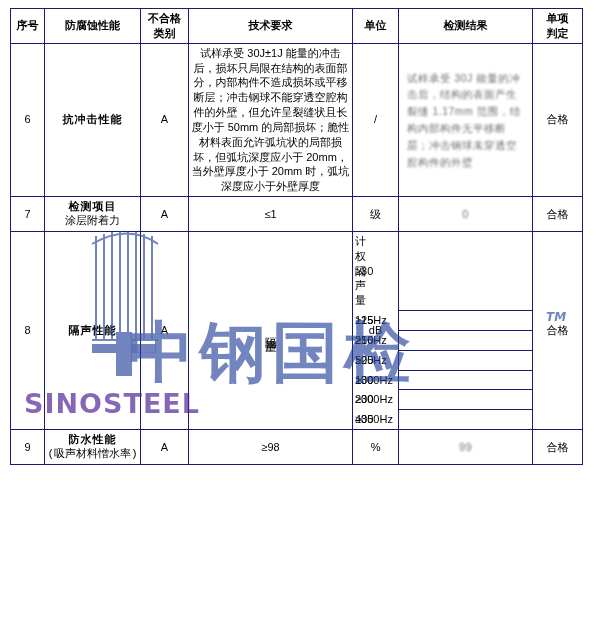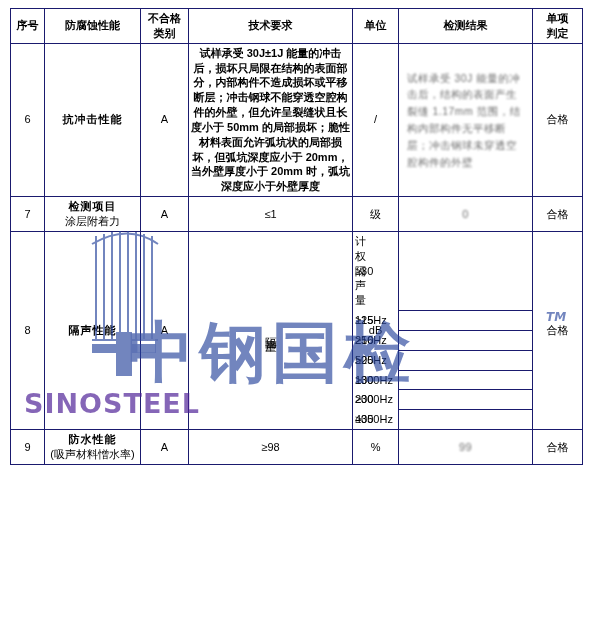--- a/index.html
+++ b/index.html
@@ -48,31 +48,31 @@
   .c-req    { width: 164px; }
   .c-unit   { width: 46px; }
   .c-res    { width: 134px; }
   .c-judge  { width: 50px; }
 
   .req-text {
     font-size: 12px;
     line-height: 1.5;
     padding: 4px 8px;
     text-align: center;
-    font-weight: bold;
   }
   .item-text {
     font-size: 13px;
     font-weight: bold;
     letter-spacing: 1px;
   }
   .item-sub {
     font-size: 11px;
     font-weight: normal;
     letter-spacing: 0;
+    font-family: Liberation Mono, monospace;
   }
   .vert {
     writing-mode: vertical-rl;
     text-orientation: upright;
     letter-spacing: 2px;
     font-size: 12px;
     display: inline-block;
     line-height: 1.1;
   }
   .freq { font-size: 12px; }

